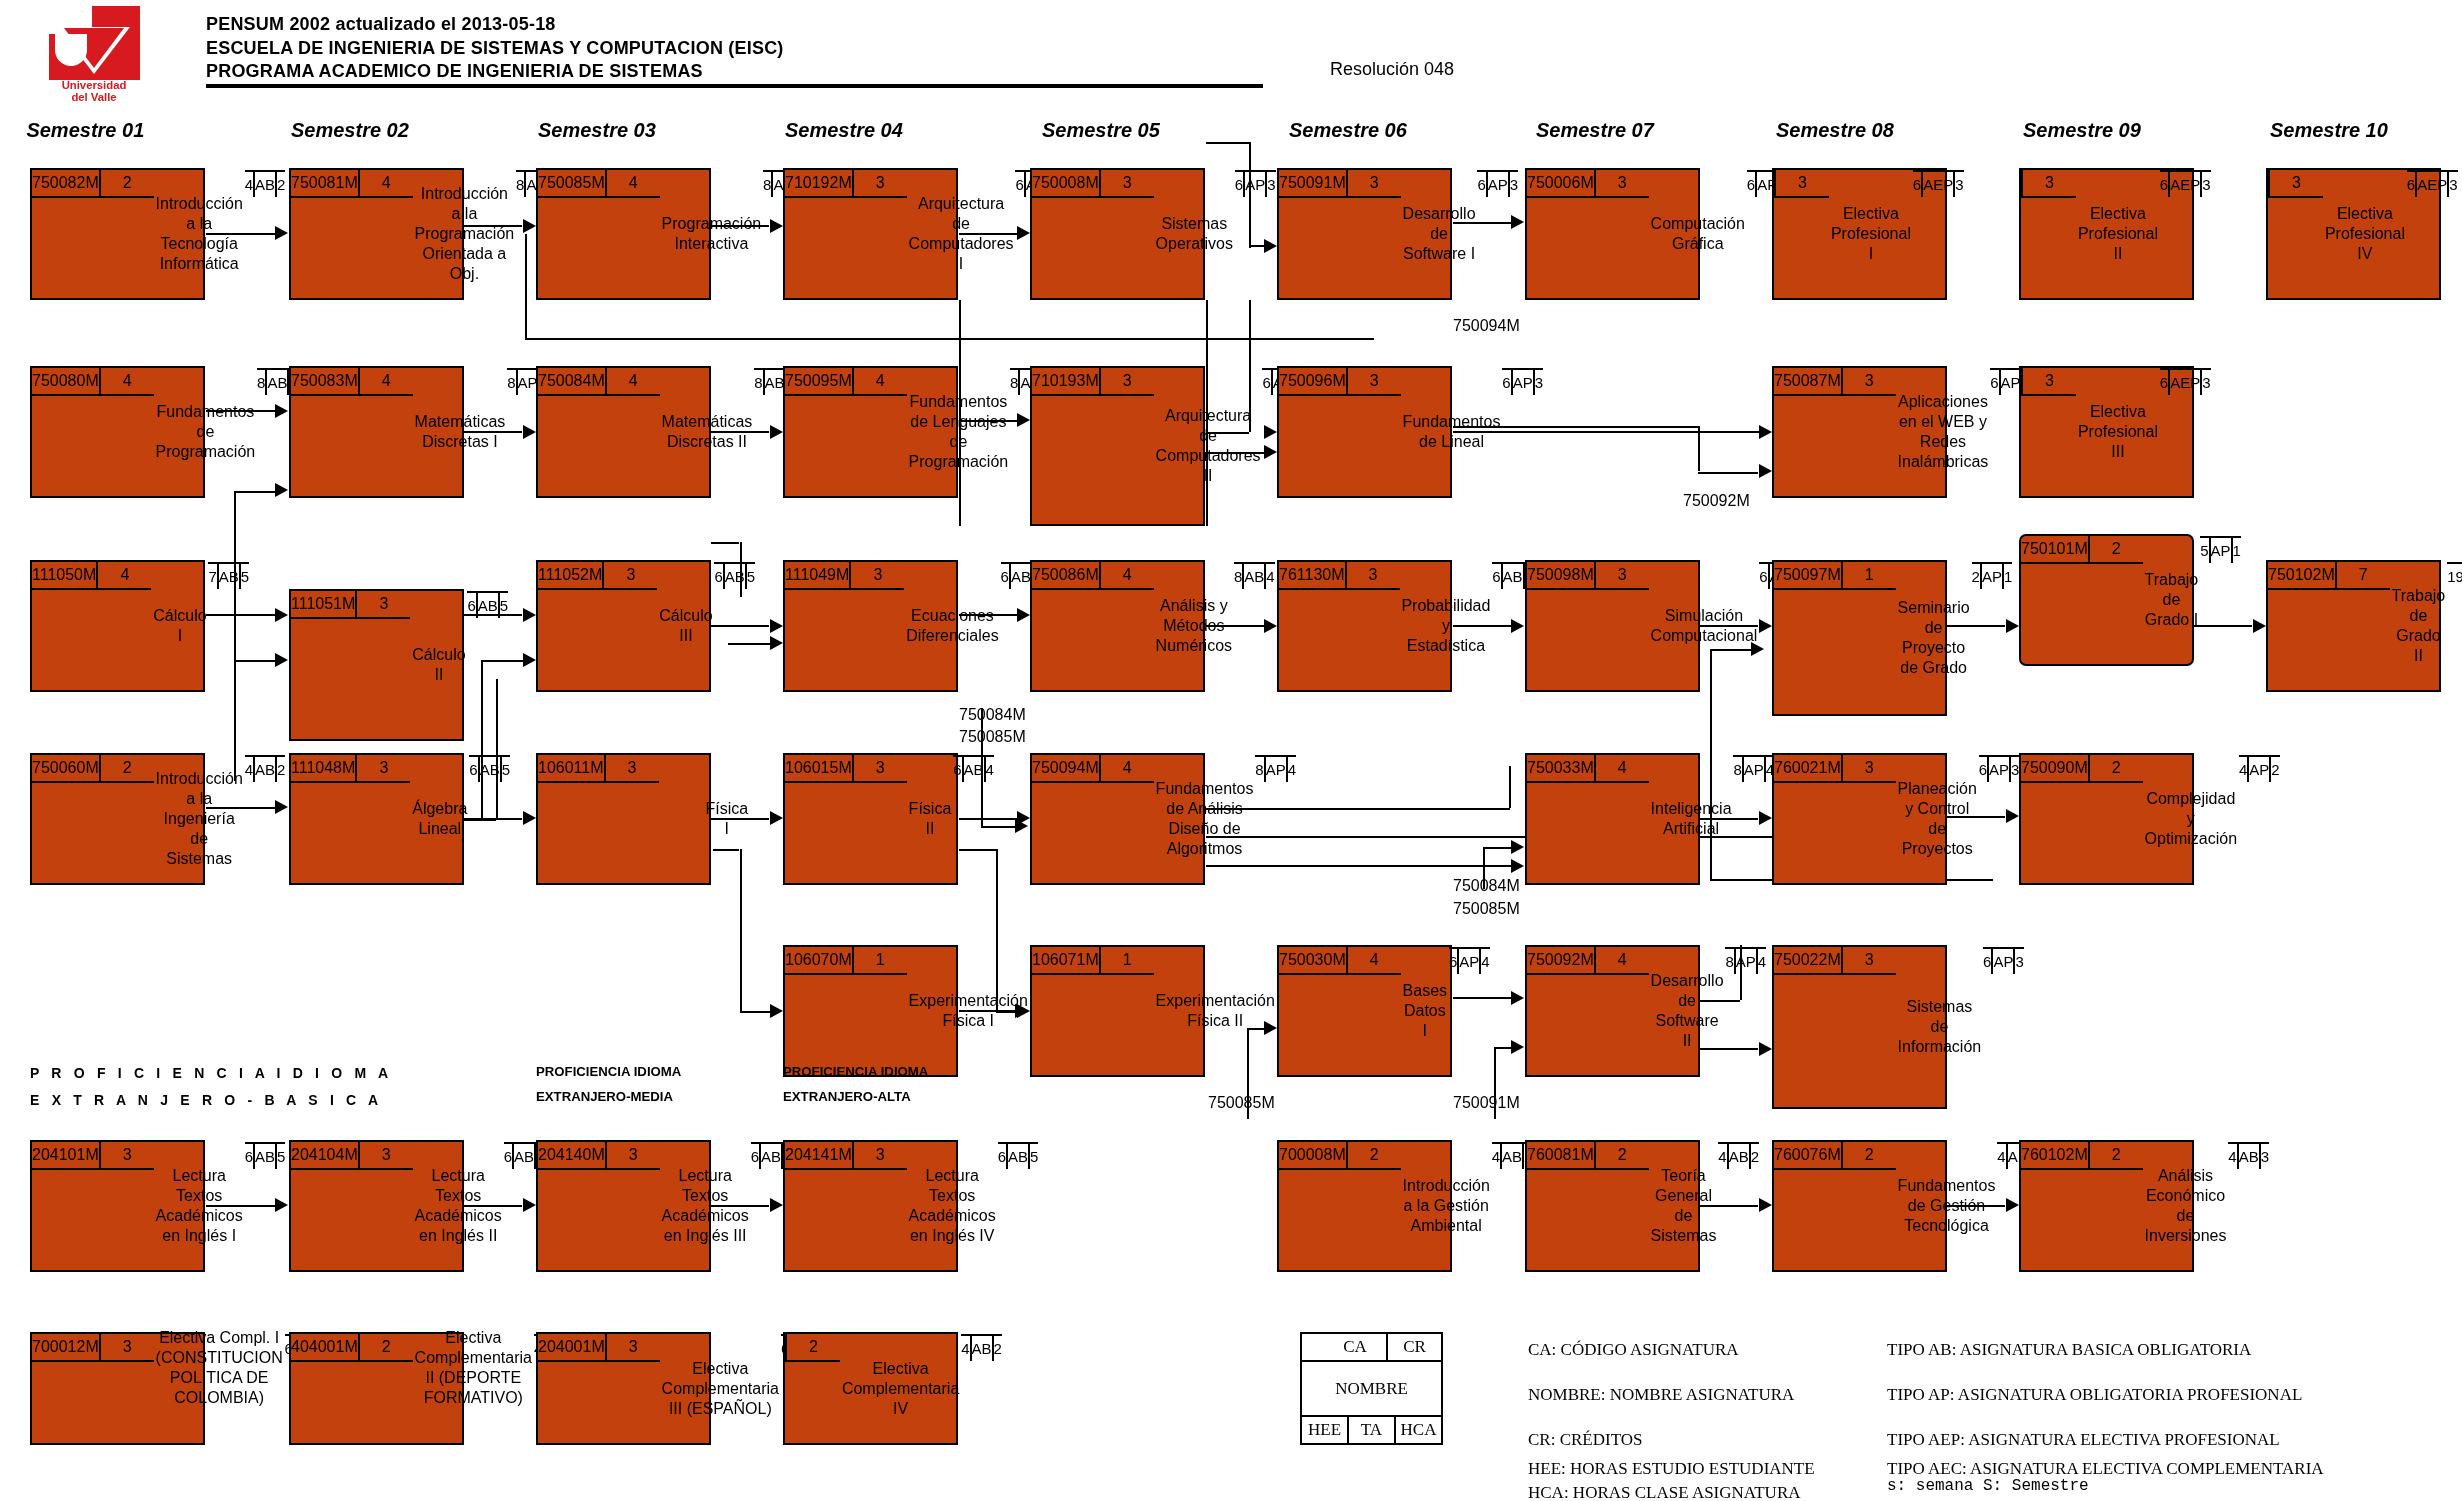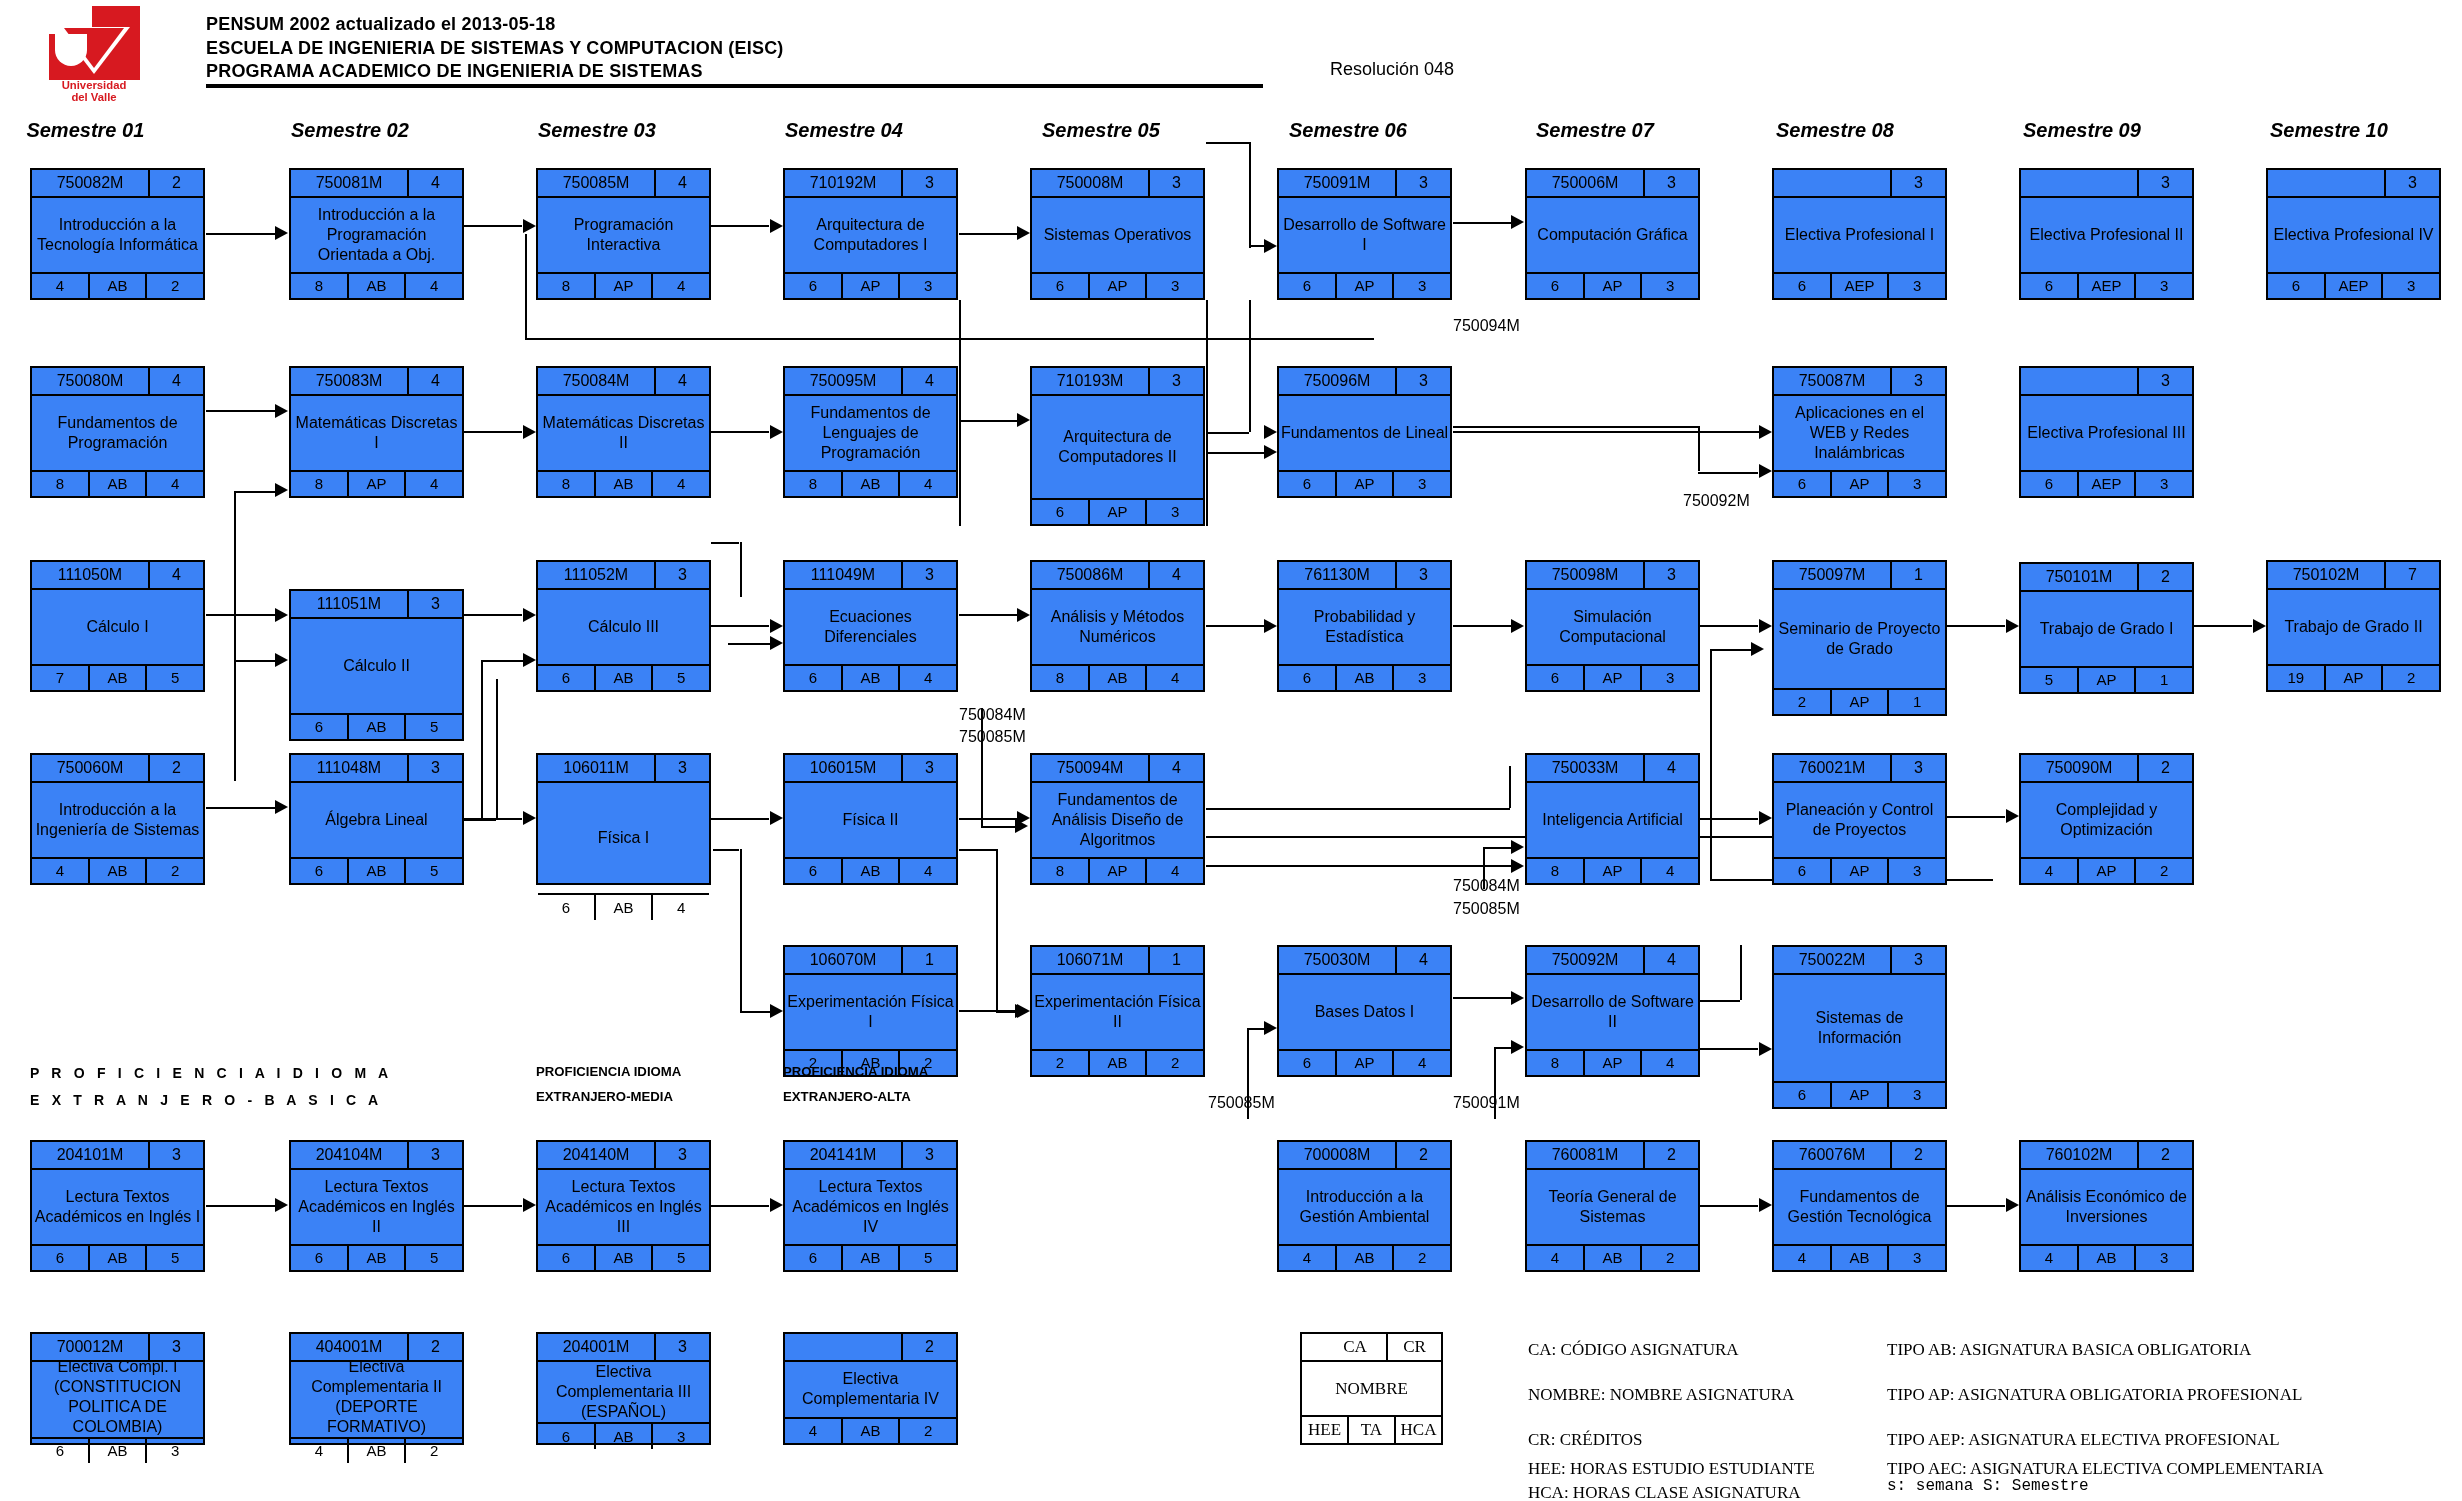--- a/index.html
+++ b/index.html
@@ -20,22 +20,22 @@
   #logo-text{position:absolute;left:45px;top:79px;width:98px;text-align:center;
              font-size:11.3px;font-weight:bold;color:#d71920;line-height:12.3px;}
   #title-block{position:absolute;left:206px;top:13.2px;font-size:18px;font-weight:bold;line-height:23.6px;letter-spacing:0.2px;}
   #title-rule{position:absolute;left:206px;top:84px;width:1057px;height:3.8px;background:#000;}
   #resolucion{position:absolute;left:1330px;top:59px;font-size:18px;}
 
   
   .sem-head{position:absolute;font-size:20px;font-style:italic;font-weight:bold;white-space:nowrap;}
 
   
-  .course{position:absolute;border:2.8px solid #000;background:#3b82f6;box-sizing:border-box;
-          display:flex;flex-direction:column;overflow:visible;}
+  .course{position:absolute;border:2.8px solid #000;background:#c2410c;box-sizing:border-box;
+          display:flex;flex-direction:row;overflow:visible;}
   .c-top{display:flex;border-bottom:2.8px solid #000;height:26.4px;flex:0 0 26.4px;}
   .c-code{flex:1;display:flex;align-items:center;justify-content:center;
           border-right:2.8px solid #000;font-size:16px;line-height:1;}
   .c-cred{width:53px;display:flex;align-items:center;justify-content:center;font-size:16px;line-height:1;}
   .c-name{flex:1 1 auto;display:flex;align-items:center;justify-content:center;text-align:center;
           font-size:16px;line-height:20px;padding:0 1.9px;}
   .c-bot{display:flex;border-top:2.8px solid #000;height:24.5px;flex:0 0 24.5px;}
   .c-hee,.c-ta{flex:1;display:flex;align-items:center;justify-content:center;
                border-right:2.8px solid #000;font-size:15px;line-height:1;}
   .c-hca{flex:1;display:flex;align-items:center;justify-content:center;font-size:15px;line-height:1;}
@@ -555,21 +555,21 @@
           <div class="c-code">750097M</div>
           <div class="c-cred">1</div>
         </div>
         <div class="c-name">Seminario de Proyecto de Grado</div>
         <div class="c-bot">
           <div class="c-hee">2</div>
           <div class="c-ta">AP</div>
           <div class="c-hca">1</div>
         </div>
       </div>
-      <div class="course" style="left: 2019px; top: 562px; width: 175px; height: 132px;">
+      <div class="course" style="left: 2019px; top: 534px; width: 175px; height: 132px; border-radius: 7px;">
         <div class="c-top">
           <div class="c-code">750101M</div>
           <div class="c-cred">2</div>
         </div>
         <div class="c-name">Trabajo de Grado I</div>
         <div class="c-bot">
           <div class="c-hee">5</div>
           <div class="c-ta">AP</div>
           <div class="c-hca">1</div>
         </div>

